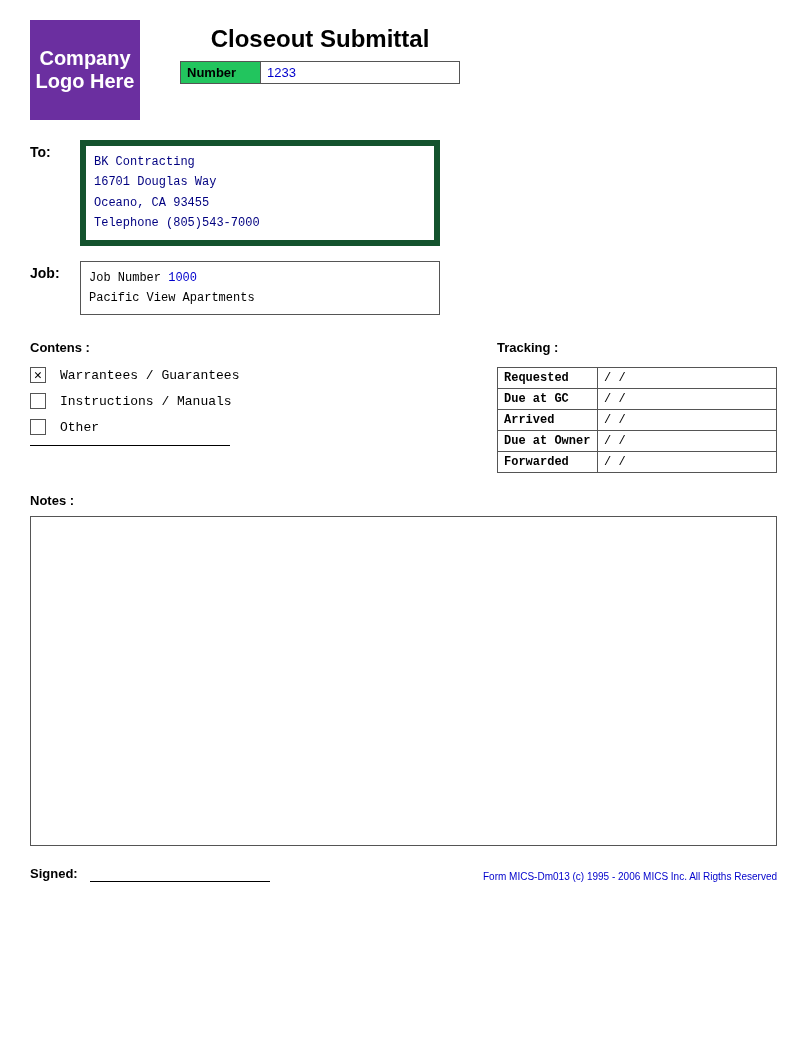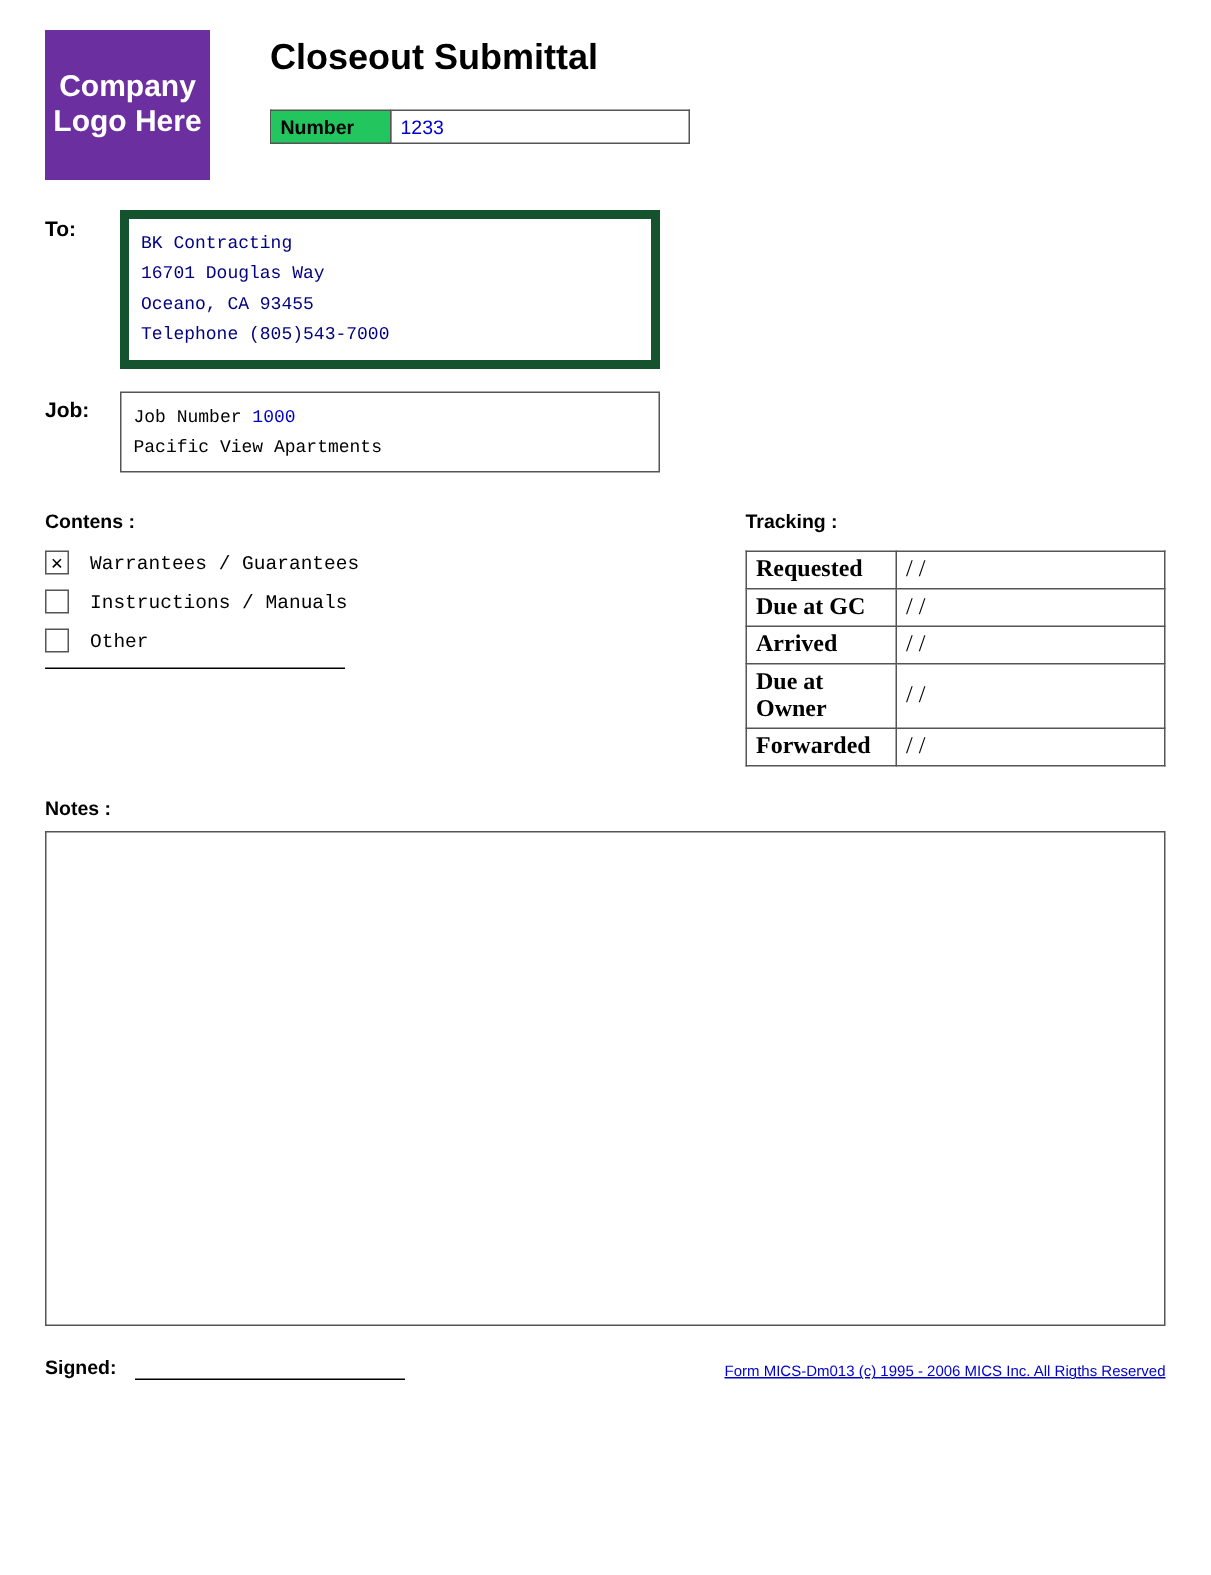--- a/index.html
+++ b/index.html
@@ -57,21 +57,22 @@
       margin-left: 20px;
       width: 280px;
       flex-shrink: 0;
       padding-top: 5px;
     }
 
     .closeout-title {
       font-size: 24px;
       font-weight: bold;
       font-family: Arial, sans-serif;
-      margin-bottom: 20px;
+      margin-bottom: 8px;
+      text-align: center;
     }
 
     .number-table {
       border-collapse: collapse;
       width: 100%;
     }
 
     .number-table td {
       border: 1px solid #555;
       padding: 3px 6px;
@@ -197,22 +198,22 @@
     }
 
     .tracking-table {
       border-collapse: collapse;
       width: 100%;
     }
 
     .tracking-table td {
       border: 1px solid #555;
       padding: 3px 6px;
-      font-size: 16px;
-      font-family: Liberation Serif, serif;
+      font-size: 12px;
+      font-family: Liberation Mono, monospace;
     }
 
     .tracking-table td:first-child {
       font-weight: bold;
       background: #fff;
       width: 100px;
     }
 
     .notes-section {
       margin-bottom: 10px;
@@ -249,21 +250,20 @@
       border-bottom: 1px solid #000;
       width: 180px;
       margin-left: 5px;
       vertical-align: bottom;
     }
 
     .form-id {
       font-size: 10px;
       color: #0000CC;
       font-family: Arial, sans-serif;
-      text-decoration: underline;
     }
   </style>
 </head>
 <body>
 
 <div class="header-section">
   <div class="logo-box">
     <span>Company Logo Here</span>
   </div>
   <div class="title-section">

